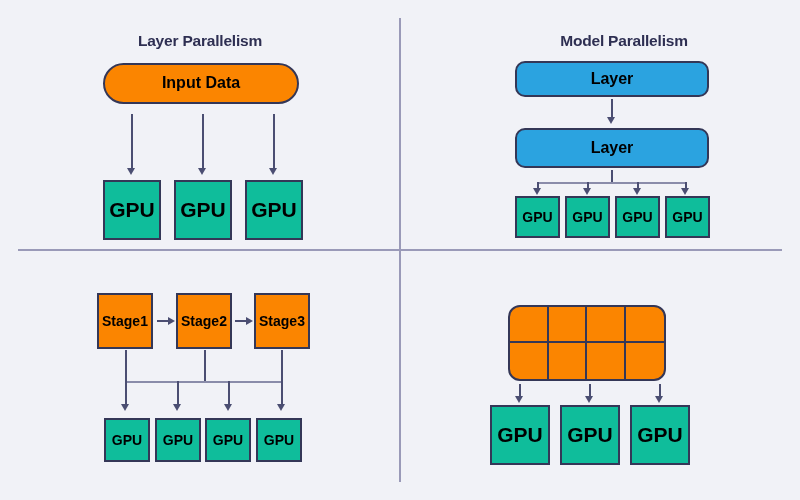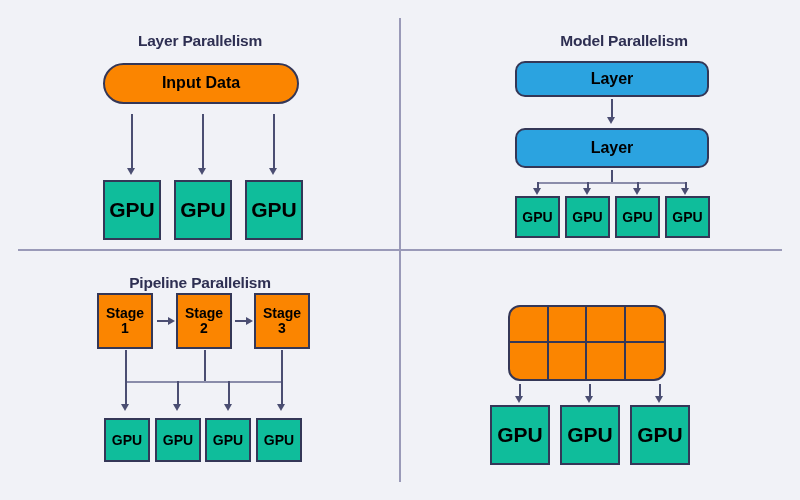--- a/index.html
+++ b/index.html
@@ -63,21 +63,21 @@
   .dp-gpu{width:58px;height:60px;font-size:21px;top:180px;}
   #dp-gpu-0{left:103px;} #dp-gpu-1{left:174px;} #dp-gpu-2{left:245px;}
 
   
   #mp-layer-0{left:91px;top:61px;width:194px;height:36px;font-size:16px;border-radius:10px;}
   #mp-layer-1{left:91px;top:128px;width:194px;height:40px;font-size:16px;border-radius:10px;}
   .mp-gpu{width:45px;height:42px;font-size:14px;top:196px;}
   #mp-gpu-0{left:91px;} #mp-gpu-1{left:141px;} #mp-gpu-2{left:191px;} #mp-gpu-3{left:241px;}
 
   
-  .pp-stage{width:56px;height:56px;top:293px;font-size:14px;flex-direction:column;}
+  .pp-stage{width:56px;height:56px;top:293px;font-size:14px;flex-direction:row;}
   #pp-stage-0{left:97px;} #pp-stage-1{left:176px;} #pp-stage-2{left:254px;}
   .pp-gpu{width:46px;height:44px;top:418px;font-size:14px;}
   #pp-gpu-0{left:104px;} #pp-gpu-1{left:155px;} #pp-gpu-2{left:205px;} #pp-gpu-3{left:256px;}
 
   
   #tp-grid{
     position:absolute;left:508px;top:305px;width:158px;height:76px;
     box-sizing:border-box;border:2.5px solid #343757;border-radius:12px;
     background:#fb8500;overflow:hidden;
     display:grid;grid-template-columns:repeat(4,1fr);grid-template-rows:repeat(2,1fr);
@@ -139,23 +139,20 @@
       <div class="vline" style="left:261px;top:182px;height:8px;"></div>
       <div class="arrowhead" style="left:257px;top:188px;"></div>
     </div>
 
     <div class="node teal mp-gpu" id="mp-gpu-0">GPU</div>
     <div class="node teal mp-gpu" id="mp-gpu-1">GPU</div>
     <div class="node teal mp-gpu" id="mp-gpu-2">GPU</div>
     <div class="node teal mp-gpu" id="mp-gpu-3">GPU</div>
   </div>
 
-  <div class="quad" id="quad-pp">
-    <div class="q-title" style="top:24px;">Pipeline Parallelism</div>
-  </div>
 
   <div class="node orange pp-stage" id="pp-stage-0">
     <span>Stage</span>
     <span>1</span>
   </div>
   <div class="node orange pp-stage" id="pp-stage-1">
     <span>Stage</span>
     <span>2</span>
   </div>
   <div class="node orange pp-stage" id="pp-stage-2">

